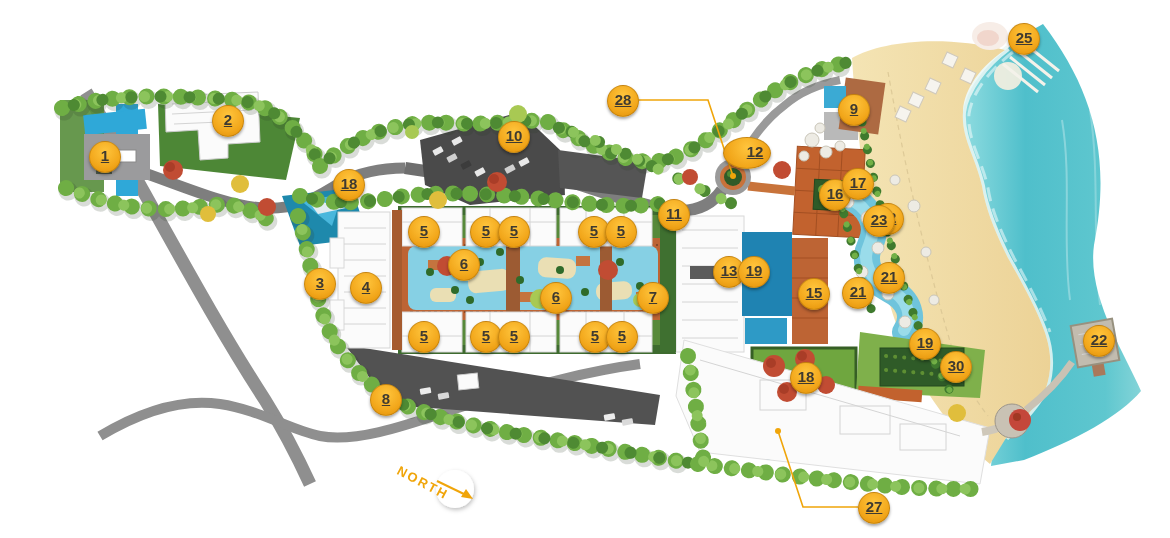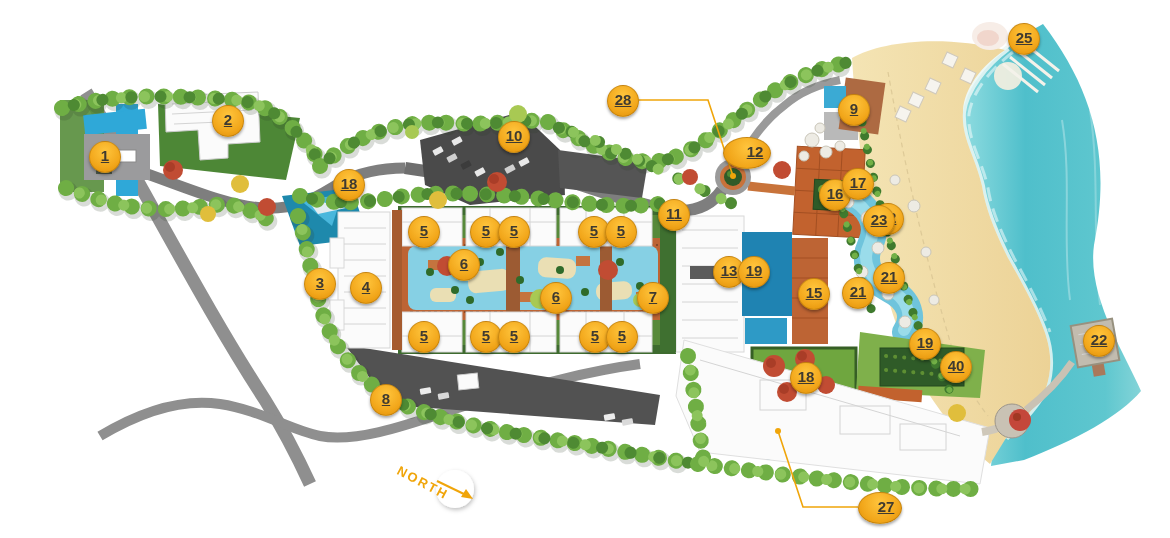--- a/index.html
+++ b/index.html
@@ -364,27 +364,27 @@
       <div class="marker" style="left: 513px; top: 136px;">10</div>
       <div class="marker" style="left: 673px; top: 214px;">11</div>
       <div class="marker" style="left: 738px; top: 152px; padding-left: 16px;">12</div>
       <div class="marker" style="left: 728px; top: 271px;">13</div>
       <div class="marker" style="left: 753px; top: 271px;">19</div>
       <div class="marker" style="left: 813px; top: 293px;">15</div>
       <div class="marker" style="left: 834px; top: 194px;">16</div>
       <div class="marker" style="left: 857px; top: 183px;">17</div>
       <div class="marker" style="left: 805px; top: 377px;">18</div>
       <div class="marker" style="left: 924px; top: 343px;">19</div>
-      <div class="marker" style="left: 955px; top: 366px;">40</div>
+      <div class="marker" style="left: 955px; top: 366px;">30</div>
       <div class="marker" style="left: 857px; top: 292px;">21</div>
       <div class="marker" style="left: 888px; top: 277px;">21</div>
       <div class="marker" style="left: 887px; top: 218px; text-align: center;">22</div>
       <div class="marker" style="left: 878px; top: 220px;">23</div>
       <div class="marker" style="left: 348px; top: 184px;">18</div>
       <div class="marker" style="left: 1023px; top: 38px;">25</div>
       <div class="marker" style="left: 1098px; top: 340px;">22</div>
-      <div class="marker" style="left: 873px; top: 507px; padding-left: 12px;">27</div>
+      <div class="marker" style="left: 873px; top: 507px;">27</div>
       <div class="marker" style="left: 622px; top: 100px;">28</div>
     </div>
 
   <div class="compass">NORTH</div>
 
 </div>
 
 </body></html>

